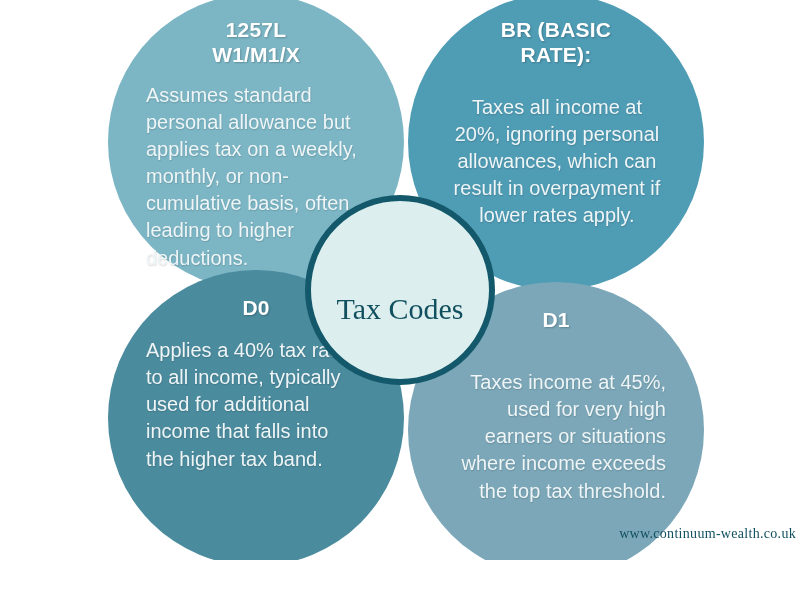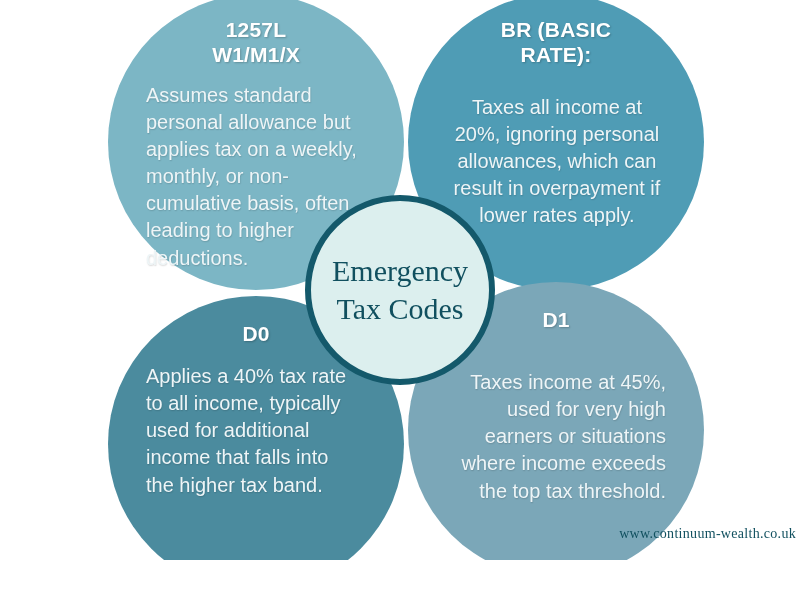--- a/index.html
+++ b/index.html
@@ -27,21 +27,21 @@
     border-radius: 50%;
     box-sizing: border-box;
     display: flex;
     flex-direction: column;
     align-items: stretch;
     justify-content: flex-start;
   }
 
   .petal-tl { left: 108px;  top: -6px;  background: #7cb6c5; }
   .petal-tr { left: 408px;  top: -6px;  background: #4f9cb5; }
-  .petal-bl { left: 108px;  top: 296px; background: #4b8b9e; }
+  .petal-bl { left: 108px;  top: 270px; background: #4b8b9e; }
   .petal-br { left: 408px;  top: 282px; background: #7ba7b8; gap: 20px; }
 
   .petal-title {
     color: #ffffff;
     font-weight: bold;
     font-size: 21px;
     line-height: 1.18;
     text-align: center;
     text-shadow: 1px 1px 2px rgba(0,0,0,0.22);
     letter-spacing: 0.2px;
@@ -133,21 +133,21 @@
     <div class="petal-body bl-body">Applies a 40% tax rate to all income, typically used for additional income that falls into the higher tax band.</div>
   </div>
 
   <div class="petal petal-br">
     <div class="petal-title br-title">D1</div>
     <div class="petal-body br-body">Taxes income at 45%, used for very high earners or situations where income exceeds the top tax threshold.</div>
   </div>
 
   <div class="hub">
     <div class="hub-title">
-      <span>Emergency</span><br>
+      <br>
       <span>Tax Codes</span>
     </div>
   </div>
 
   <div class="footer">
     <span class="footer-url">www.continuum-wealth.co.uk</span>
   </div>
 
 </div>
 

